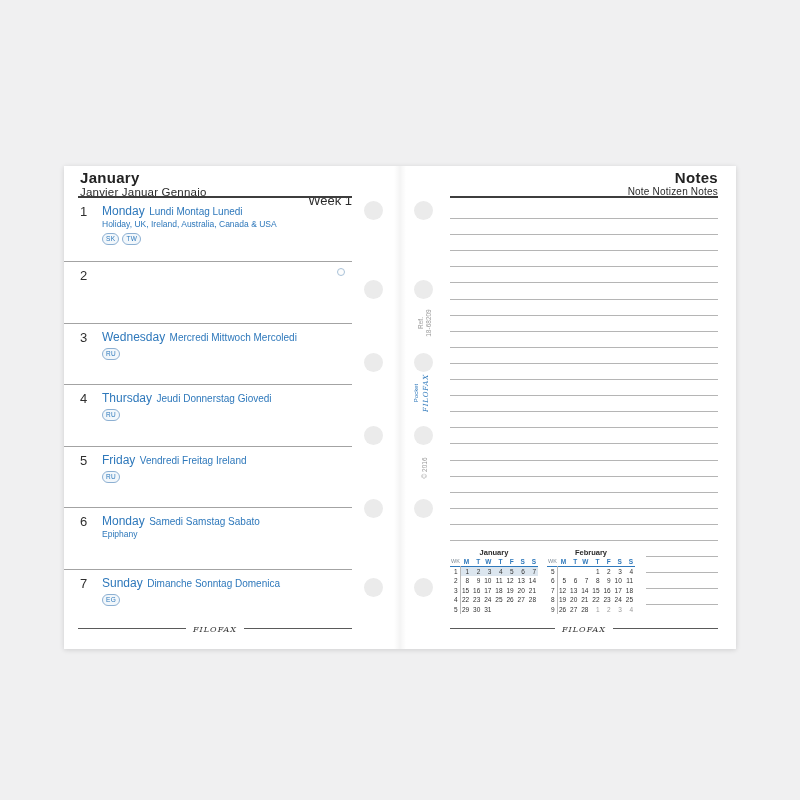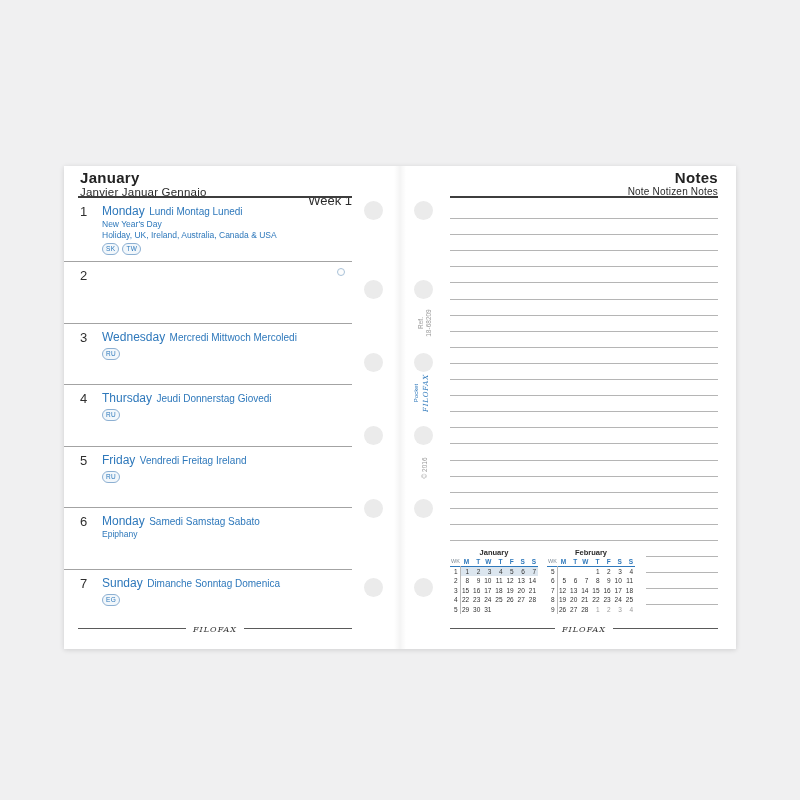--- a/index.html
+++ b/index.html
@@ -93,21 +93,20 @@
     <div class="head-rule"></div>
 
     <div class="days" id="days">
         <div class="day-row">
     <div class="day-num">1</div>
     <div class="day-body">
       <div class="day-title">
         <span class="day-name">Monday</span>
         <span class="day-name-intl">Lundi Montag Lunedi</span>
       </div>
-    <div class="day-note">New Year's Day</div>
             <div class="day-note">Holiday, UK, Ireland, Australia, Canada &amp; USA</div>
             <div class="badges">
               <span class="badge">SK</span>
               <span class="badge">TW</span>
             </div>
           </div>
   </div>
         <div class="day-row">
     <div class="day-num">2</div>
   <div class="day-moon"></div>

